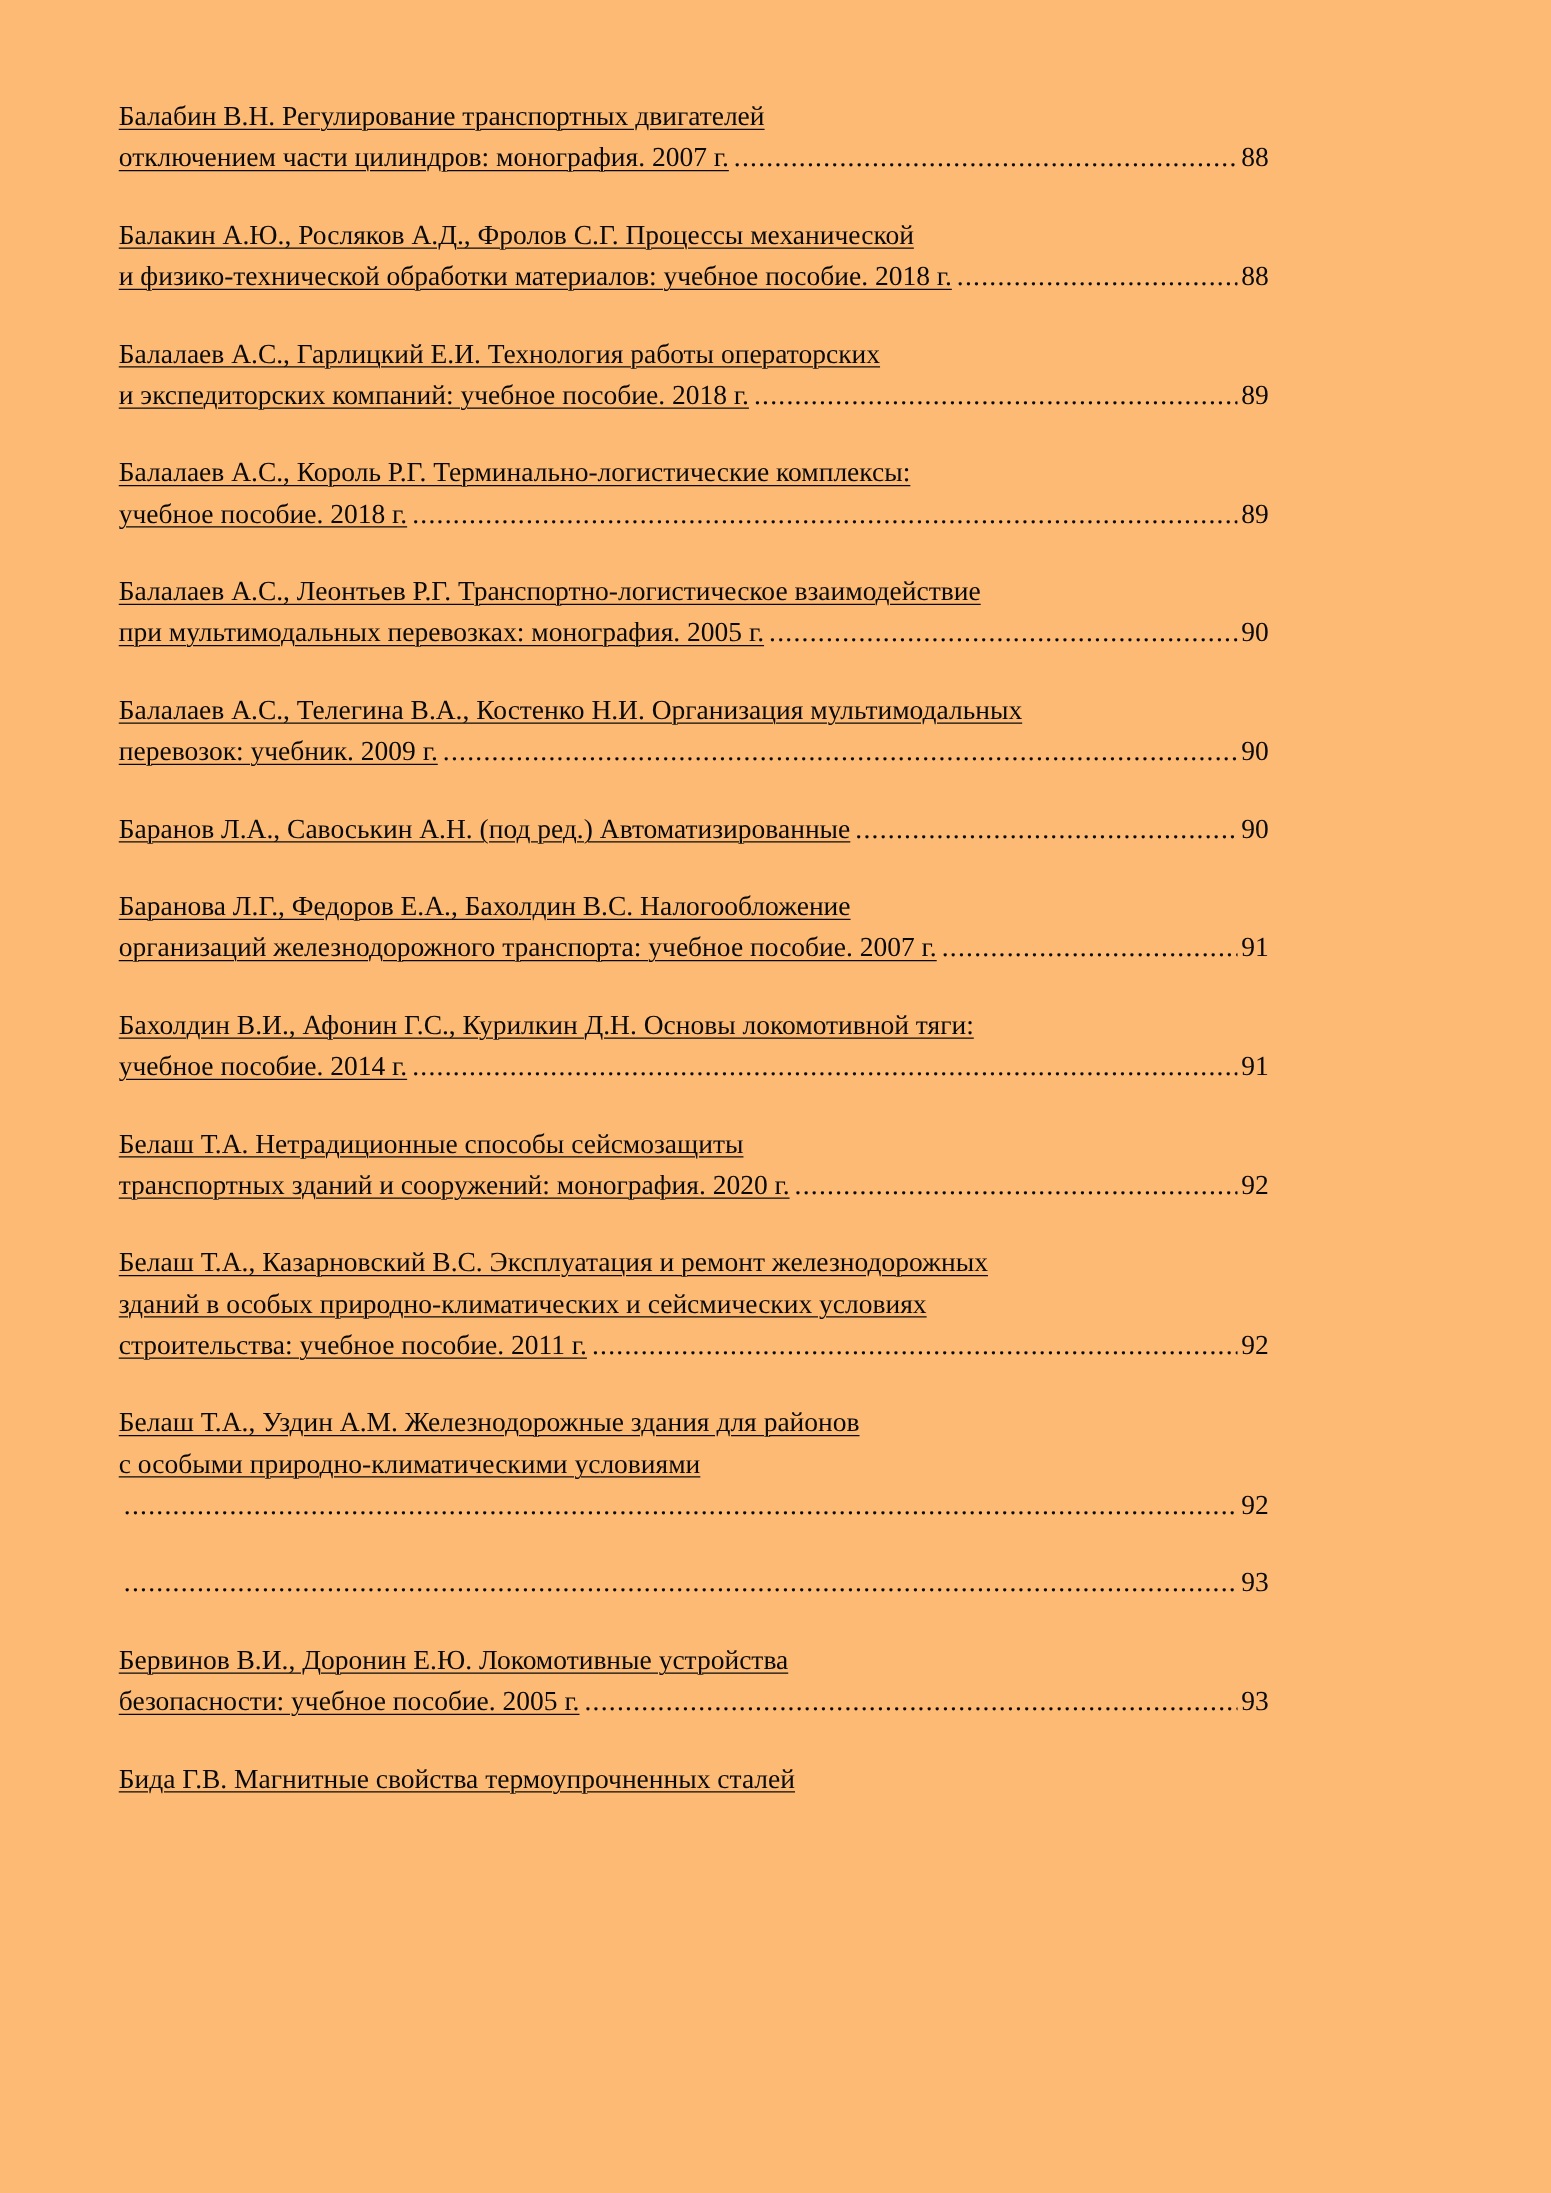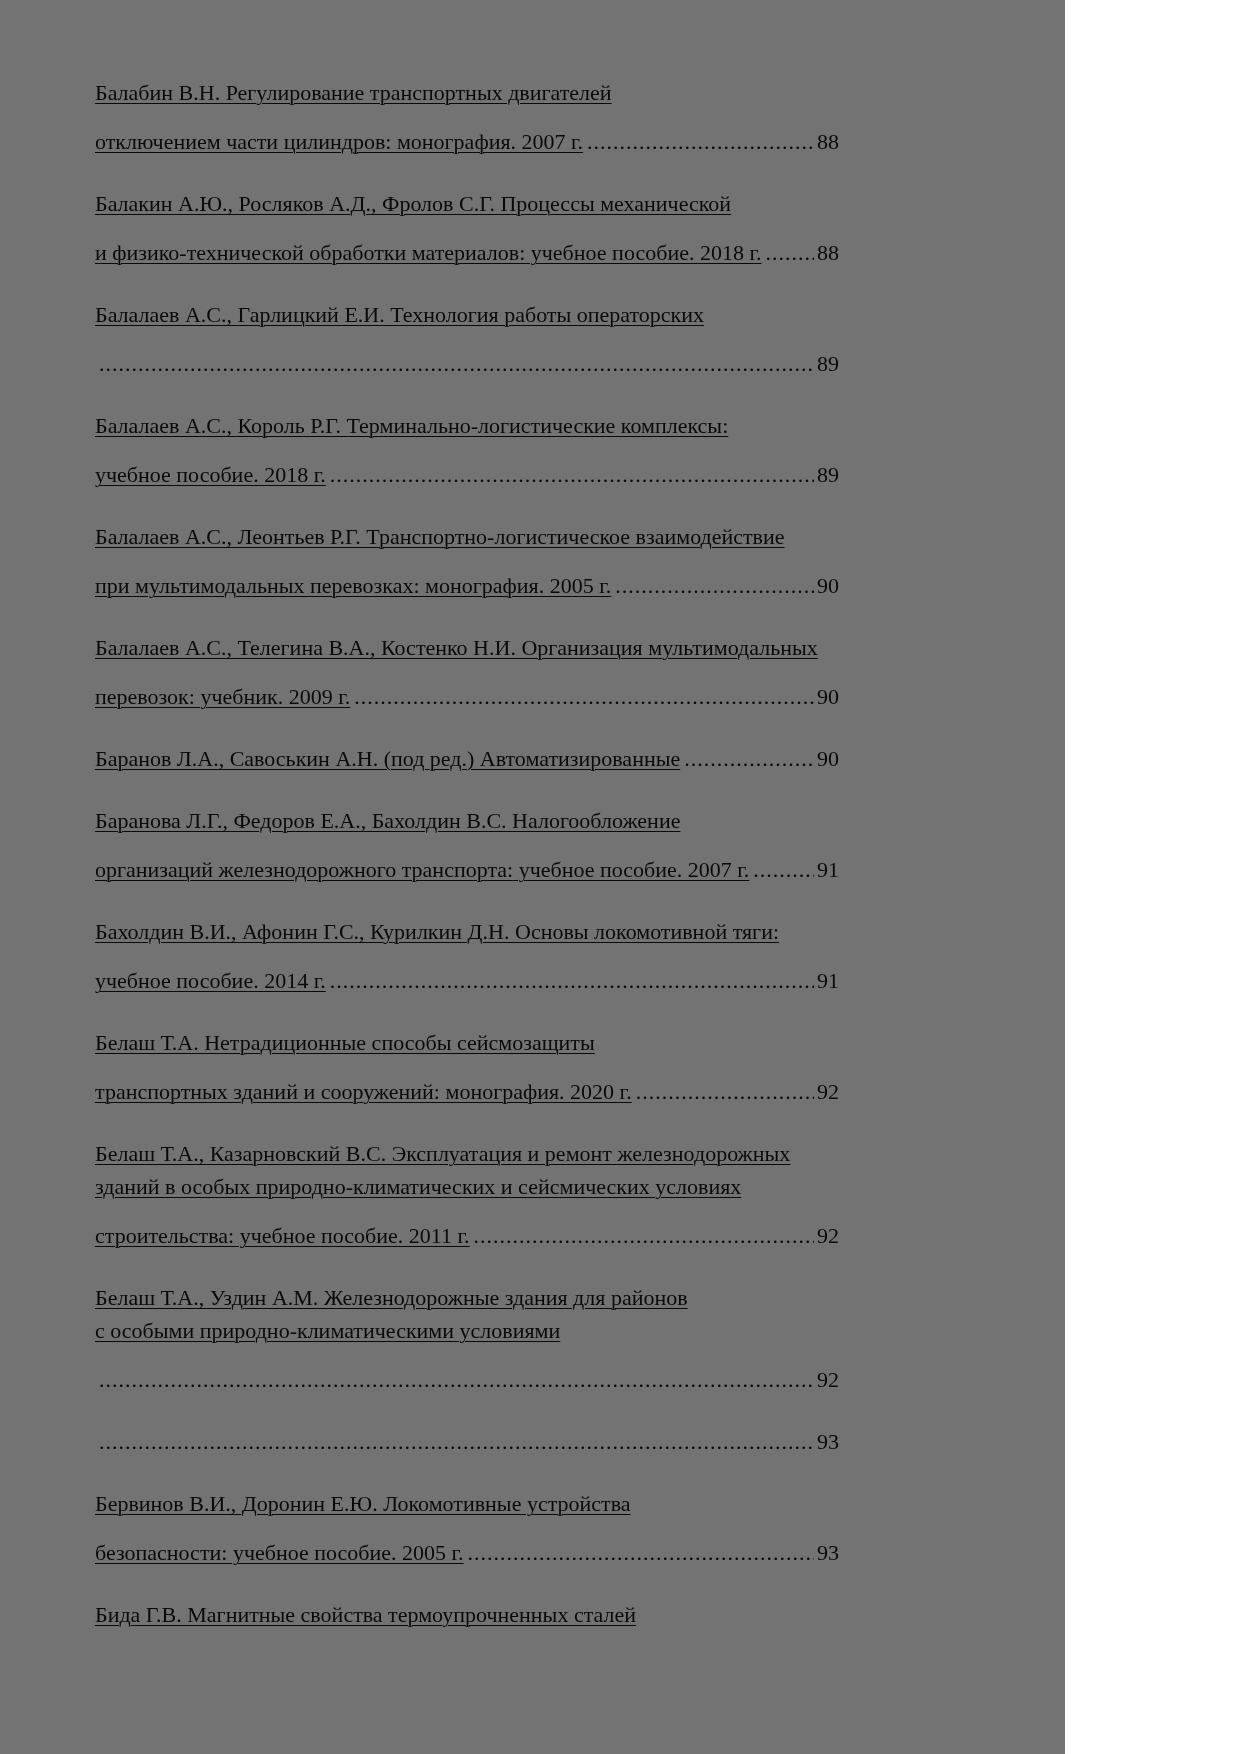--- a/index.html
+++ b/index.html
@@ -8,39 +8,38 @@
       background: #ffffff;
     }
     body {
       width: 1241px;
       min-height: 1754px;
       font-family: "Liberation Serif", "DejaVu Serif", serif;
       color: #0a0a0a;
     }
     .page {
       box-sizing: border-box;
-      width: 1065px;
+      width: 1241px;
       min-height: 1754px;
       padding: 76px 226px 40px 95px;
-      background: #737373;
+      background: #fdba74;
     }
     .entry {
       margin-bottom: 29px;
       font-size: 22px;
       line-height: 33px;
     }
     .entry-line {
       text-decoration: underline;
       text-decoration-thickness: 1px;
       text-underline-offset: 3px;
     }
     .entry-last {
       display: flex;
       align-items: baseline;
-      margin-top: 16px;
     }
     .entry-text {
       text-decoration: underline;
       text-decoration-thickness: 1px;
       text-underline-offset: 3px;
       white-space: nowrap;
       flex: 0 0 auto;
     }
     .leader {
       flex: 1 1 auto;
@@ -77,20 +76,21 @@
     <div class="entry-last">
       <span class="entry-text">и физико-технической обработки материалов: учебное пособие. 2018 г.</span>
       <span class="leader"></span>
       <span class="pagenum">88</span>
     </div>
   </div>
 
   <div class="entry">
     <div class="entry-line">Балалаев А.С., Гарлицкий Е.И. Технология работы операторских</div>
     <div class="entry-last">
+      <span class="entry-text">и экспедиторских компаний: учебное пособие. 2018 г.</span>
       <span class="leader"></span>
       <span class="pagenum">89</span>
     </div>
   </div>
 
   <div class="entry">
     <div class="entry-line">Балалаев А.С., Король Р.Г. Терминально-логистические комплексы:</div>
     <div class="entry-last">
       <span class="entry-text">учебное пособие. 2018 г.</span>
       <span class="leader"></span>

